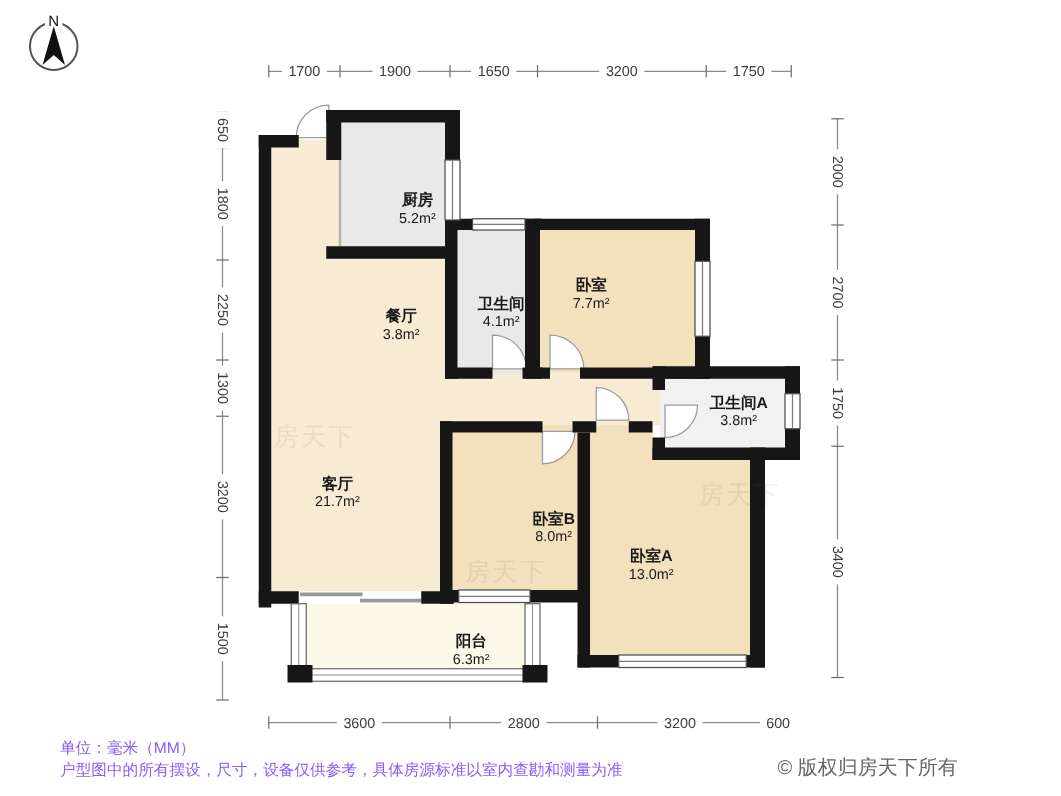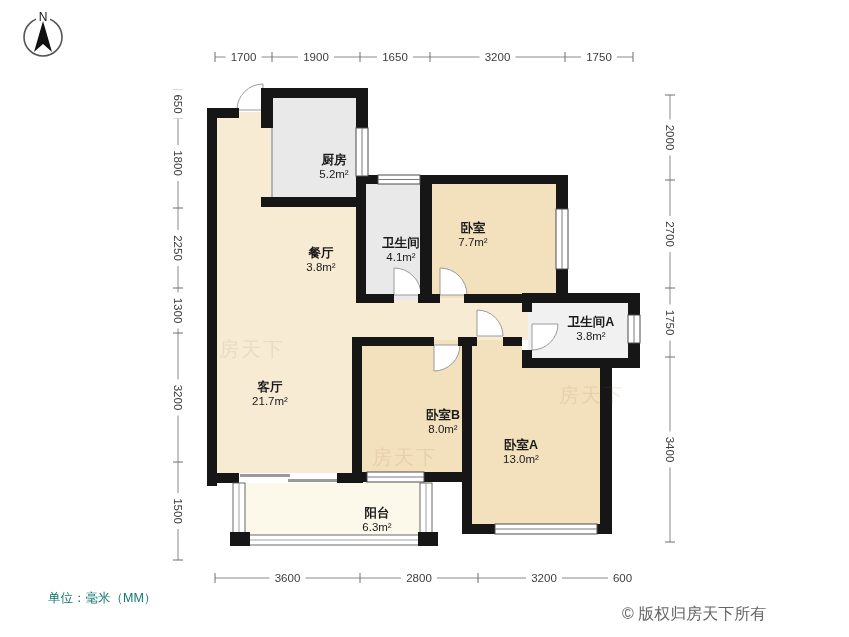--- a/index.html
+++ b/index.html
@@ -19,21 +19,21 @@
   .opening{fill:#ffffff;}
   .slide{fill:#9a9a9a;}
   .thinline{fill:#b3b3b3;}
   .win{fill:#ffffff;stroke:#4d4d4d;stroke-width:1;}
   .winline{stroke:#7a7a7a;stroke-width:1;}
   .rail{fill:#ffffff;stroke:#5a5a5a;stroke-width:0.9;}
   .railline{stroke:#8a8a8a;stroke-width:0.8;}
   .compass-circle{fill:#ffffff;stroke:#555;stroke-width:1.6;}
   .compass-n{font-size:12px;fill:#111;font-weight:400;}
 
-  .footer-note,.footer-disclaimer{position:absolute;left:48px;font-size:12.5px;color:#0f766e;}
+  .footer-note,.footer-disclaimer{position:absolute;left:48px;font-size:12.5px;color:#8b5cf6;}
   .footer-note{top:590px;}
   .footer-disclaimer{top:608px;}
   .footer-copyright{position:absolute;left:622px;top:604px;font-size:16px;color:#666;}
 </style>
 </head>
 <body>
 
 <div class="stage">
   <svg id="plan" width="849" height="637" viewBox="0 0 849 637">
 
@@ -236,14 +236,15 @@
         <rect x="663" y="216" width="14" height="36" fill="#fff"></rect>
         <text x="670" y="234" dy="4" text-anchor="middle" font-size="11.5" fill="#3c3c3c" transform="rotate(90 670 234)">2700</text>
         <rect x="663" y="304.5" width="14" height="36" fill="#fff"></rect>
         <text x="670" y="322.5" dy="4" text-anchor="middle" font-size="11.5" fill="#3c3c3c" transform="rotate(90 670 322.5)">1750</text>
         <rect x="663" y="431.5" width="14" height="36" fill="#fff"></rect>
         <text x="670" y="449.5" dy="4" text-anchor="middle" font-size="11.5" fill="#3c3c3c" transform="rotate(90 670 449.5)">3400</text>
       </g>
   </svg>
 
   <div class="footer-note">单位：毫米（MM）</div>
+  <div class="footer-disclaimer">户型图中的所有摆设，尺寸，设备仅供参考，具体房源标准以室内查勘和测量为准</div>
   <div class="footer-copyright">© 版权归房天下所有</div>
 </div>
 
 </body></html>

